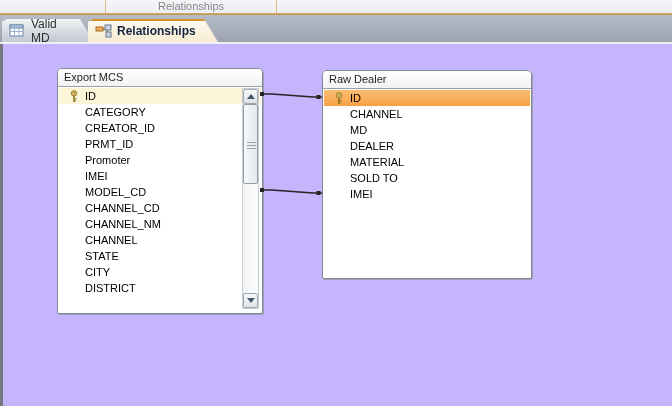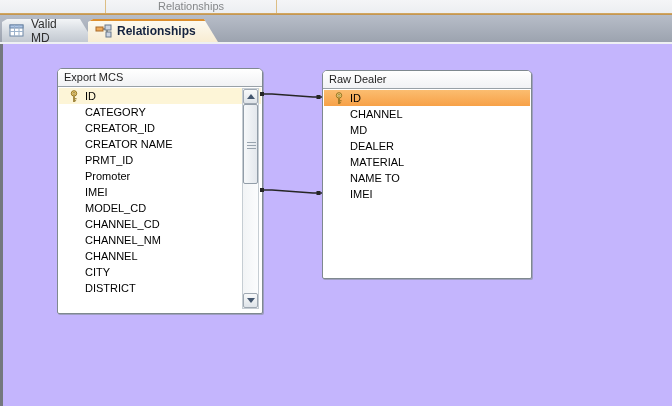--- a/index.html
+++ b/index.html
@@ -126,24 +126,20 @@
           <div class="field-row">
             <span class="keyslot"></span>
             <span>CATEGORY</span>
           </div>
           <div class="field-row">
             <span class="keyslot"></span>
             <span>CREATOR_ID</span>
           </div>
           <div class="field-row">
             <span class="keyslot"></span>
-            <span>CREATOR NAME</span>
-          </div>
-          <div class="field-row">
-            <span class="keyslot"></span>
             <span>PRMT_ID</span>
           </div>
           <div class="field-row">
             <span class="keyslot"></span>
             <span>Promoter</span>
           </div>
           <div class="field-row">
             <span class="keyslot"></span>
             <span>IMEI</span>
           </div>
@@ -155,20 +151,24 @@
             <span class="keyslot"></span>
             <span>CHANNEL_CD</span>
           </div>
           <div class="field-row">
             <span class="keyslot"></span>
             <span>CHANNEL_NM</span>
           </div>
           <div class="field-row">
             <span class="keyslot"></span>
             <span>CHANNEL</span>
+          </div>
+          <div class="field-row">
+            <span class="keyslot"></span>
+            <span>STATE</span>
           </div>
           <div class="field-row">
             <span class="keyslot"></span>
             <span>CITY</span>
           </div>
           <div class="field-row">
             <span class="keyslot"></span>
             <span>DISTRICT</span>
           </div>
         </div>
@@ -210,21 +210,21 @@
           <div class="field-row">
             <span class="keyslot"></span>
             <span>DEALER</span>
           </div>
           <div class="field-row">
             <span class="keyslot"></span>
             <span>MATERIAL</span>
           </div>
           <div class="field-row">
             <span class="keyslot"></span>
-            <span>NAME TO</span>
+            <span>SOLD TO</span>
           </div>
           <div class="field-row">
             <span class="keyslot"></span>
             <span>IMEI</span>
           </div>
         </div>
     </div>
 
     <svg class="rel-overlay" id="rel-overlay">
         <g>

